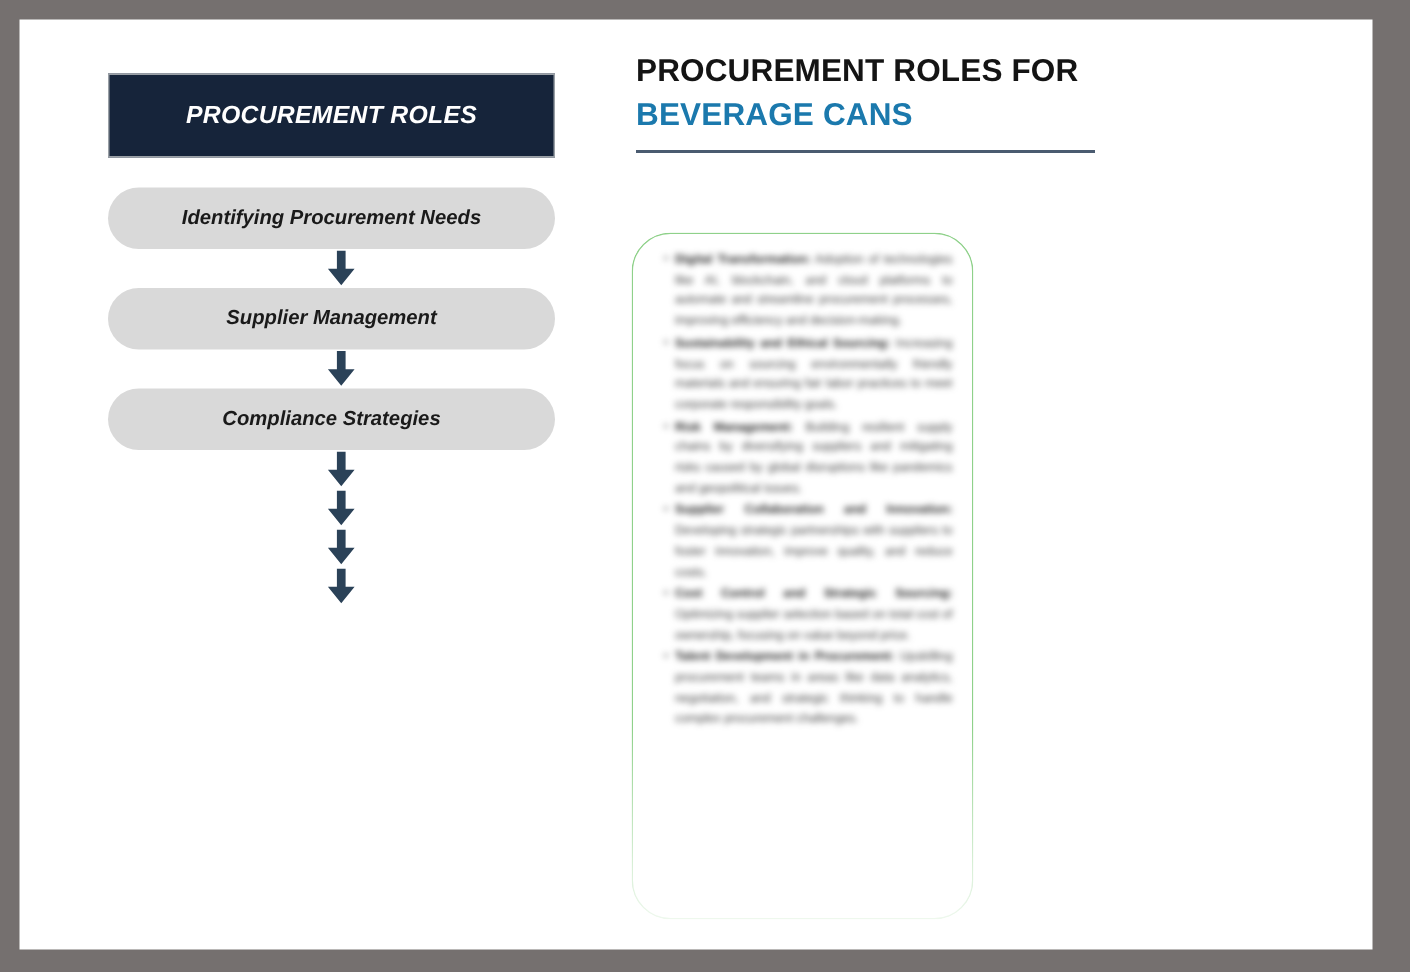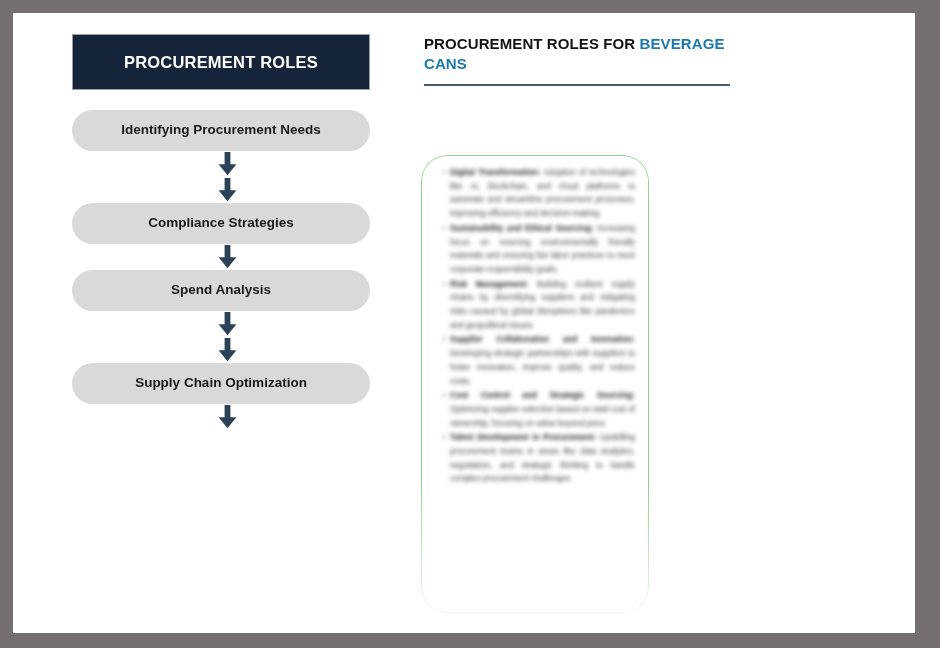--- a/index.html
+++ b/index.html
@@ -28,22 +28,23 @@
     top: 13px;
     width: 902px;
     height: 620px;
     background: #ffffff;
   }
 
   
   .flow-column {
     position: absolute;
     left: 59px;
-    top: 21px;
+    top: 36px;
     width: 310px;
+    font-style: italic;
   }
 
   .flow-header {
     width: 298px;
     height: 56px;
     background: #16243a;
     border: 1px solid #9aa0a6;
     box-sizing: border-box;
     display: flex;
     align-items: center;
@@ -88,21 +89,21 @@
 
   
   .detail-column {
     position: absolute;
     left: 411px;
     top: 21px;
     width: 470px;
   }
 
   .detail-title {
-    font-size: 15px;
+    font-size: 21px;
     font-weight: bold;
     line-height: 1.36;
     color: #141414;
     letter-spacing: .1px;
     width: 330px;
   }
   .detail-title .accent {
     color: #1b79ad;
   }
   .detail-rule {
@@ -175,53 +176,50 @@
 
         <div class="flow-node">
           <span class="flow-node-label">Identifying Procurement Needs</span>
         </div>
         <div class="flow-arrow">
           <svg width="19" height="24" viewBox="0 0 19 24" aria-hidden="true">
             <path d="M6.6 0 H12.4 V12.2 H18.4 L9.5 23.2 L0.6 12.2 H6.6 Z" fill="#2b4258"></path>
           </svg>
         </div>
 
+        <div class="flow-node">
+          <span class="flow-node-label">Supplier Management</span>
+        </div>
         <div class="flow-arrow">
           <svg width="19" height="24" viewBox="0 0 19 24" aria-hidden="true">
             <path d="M6.6 0 H12.4 V12.2 H18.4 L9.5 23.2 L0.6 12.2 H6.6 Z" fill="#2b4258"></path>
           </svg>
         </div>
 
         <div class="flow-node">
           <span class="flow-node-label">Compliance Strategies</span>
         </div>
         <div class="flow-arrow">
           <svg width="19" height="24" viewBox="0 0 19 24" aria-hidden="true">
             <path d="M6.6 0 H12.4 V12.2 H18.4 L9.5 23.2 L0.6 12.2 H6.6 Z" fill="#2b4258"></path>
           </svg>
         </div>
 
-        <div class="flow-node">
-          <span class="flow-node-label">Spend Analysis</span>
-        </div>
-        <div class="flow-arrow">
-          <svg width="19" height="24" viewBox="0 0 19 24" aria-hidden="true">
-            <path d="M6.6 0 H12.4 V12.2 H18.4 L9.5 23.2 L0.6 12.2 H6.6 Z" fill="#2b4258"></path>
-          </svg>
-        </div>
-
-        <div class="flow-arrow">
-          <svg width="19" height="24" viewBox="0 0 19 24" aria-hidden="true">
-            <path d="M6.6 0 H12.4 V12.2 H18.4 L9.5 23.2 L0.6 12.2 H6.6 Z" fill="#2b4258"></path>
-          </svg>
-        </div>
-
-        <div class="flow-node">
-          <span class="flow-node-label">Supply Chain Optimization</span>
-        </div>
+        <div class="flow-arrow">
+          <svg width="19" height="24" viewBox="0 0 19 24" aria-hidden="true">
+            <path d="M6.6 0 H12.4 V12.2 H18.4 L9.5 23.2 L0.6 12.2 H6.6 Z" fill="#2b4258"></path>
+          </svg>
+        </div>
+
+        <div class="flow-arrow">
+          <svg width="19" height="24" viewBox="0 0 19 24" aria-hidden="true">
+            <path d="M6.6 0 H12.4 V12.2 H18.4 L9.5 23.2 L0.6 12.2 H6.6 Z" fill="#2b4258"></path>
+          </svg>
+        </div>
+
         <div class="flow-arrow">
           <svg width="19" height="24" viewBox="0 0 19 24" aria-hidden="true">
             <path d="M6.6 0 H12.4 V12.2 H18.4 L9.5 23.2 L0.6 12.2 H6.6 Z" fill="#2b4258"></path>
           </svg>
         </div>
 
 
       </div>
     </div>
 

